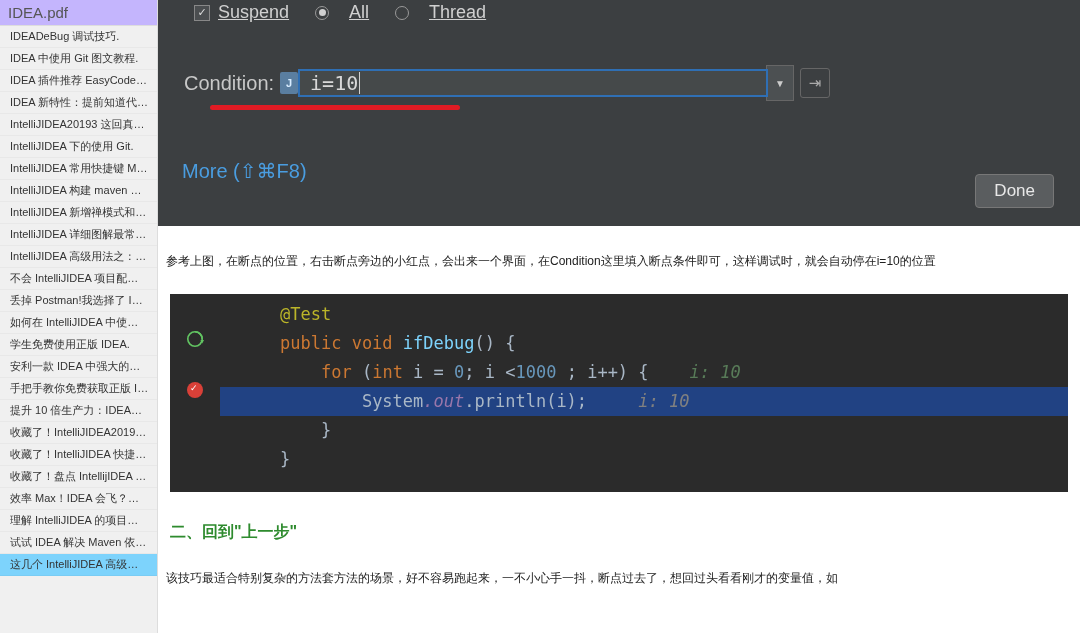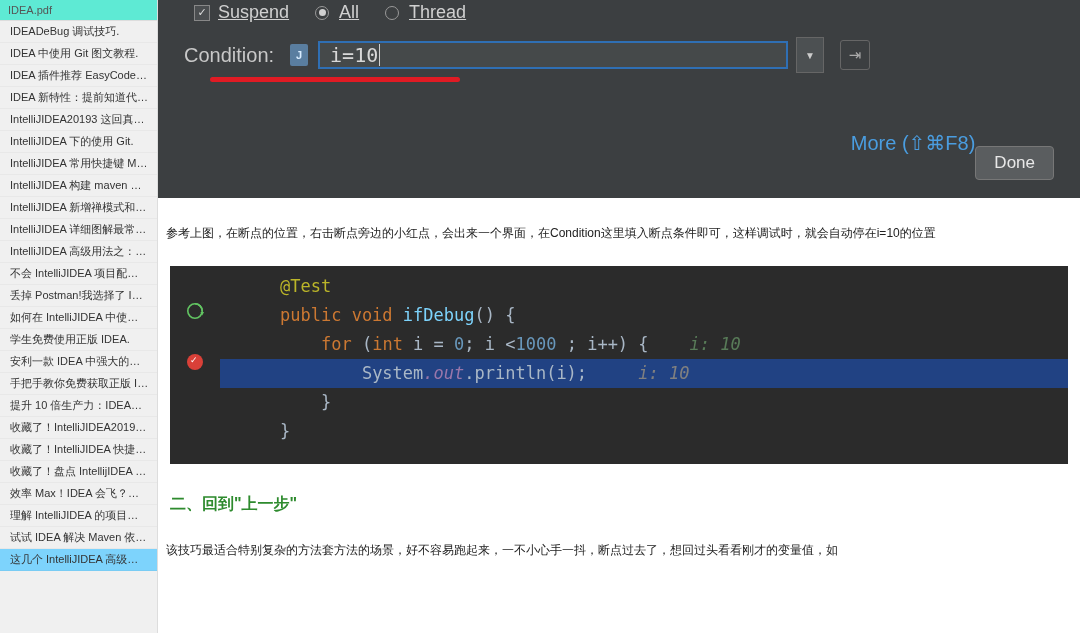--- a/index.html
+++ b/index.html
@@ -1,45 +1,45 @@
 <!DOCTYPE html>
 <html><head>
 <meta charset="utf-8">
 <style>
 * { margin: 0; padding: 0; box-sizing: border-box; }
 body { font-family: "PingFang SC", "Microsoft YaHei", -apple-system, sans-serif; display: flex; width: 1080px; height: 633px; background: #fff; overflow: hidden; }
 .sidebar { width: 158px; background: #f0f0f0; border-right: 1px solid #ddd; display: flex; flex-direction: column; }
-.sidebar-header { background: #5eead4; padding: 4px 8px; font-size: 11px; color: #555; border-bottom: 1px solid #ddd; }
+.sidebar-header { background: #c4b5fd; padding: 4px 8px; font-size: 15px; color: #555; border-bottom: 1px solid #ddd; }
 .sidebar-list { flex: 1; overflow: hidden; }
 .sidebar-item { padding: 3px 8px 3px 10px; font-size: 11px; color: #333; white-space: nowrap; overflow: hidden; text-overflow: ellipsis; cursor: pointer; border-bottom: 1px solid rgba(0,0,0,0.03); }
 .sidebar-item.active { background: #7dd3fc; }
 .content { flex: 1; overflow: auto; padding: 0 0 20px 0; }
 
 .panel1 { background: #3c3f41; margin: 0 0 0 0; padding: 0 20px 18px 20px; }
 .row1 { display: flex; align-items: center; gap: 26px; padding: 2px 0 14px 16px; }
 .checkbox { display: flex; align-items: center; gap: 8px; }
 .checkbox-box { width: 16px; height: 16px; border: 1px solid #888; background: #4b4e50; display: flex; align-items: center; justify-content: center; color: #ddd; font-size: 11px; }
 .checkbox-label { color: #d0d0d0; font-size: 18px; }
 .checkbox-label .u { text-decoration: underline; }
-.radio { display: flex; align-items: center; gap: 10px; }
+.radio { display: flex; align-items: center; gap: 20px; }
 .radio-circle { width: 14px; height: 14px; border-radius: 50%; border: 1.5px solid #999; display: flex; align-items: center; justify-content: center; }
 .radio-circle.checked::after { content: ""; width: 7px; height: 7px; border-radius: 50%; background: #d0d0d0; }
 
-.row2 { display: flex; align-items: center; gap: 10px; padding-left: 6px; }
+.row2 { display: flex; align-items: center; gap: 0; padding-left: 6px; margin-top: 28px; }
 .cond-label { color: #c8c8c8; font-size: 20px; margin-right: 6px; }
 .cond-icon { width: 18px; height: 22px; background: #5a7ea0; border-radius: 2px; display: flex; align-items: center; justify-content: center; color: #d8ecff; font-size: 11px; font-weight: bold; }
 .cond-input { flex: 0 0 470px; height: 28px; border: 2px solid #2f6fb4; background: #45494a; display: flex; align-items: center; padding: 0 10px; position: relative; }
 .cond-input-text { color: #d8d8d8; font-size: 20px; font-family: Menlo, monospace; }
 .cursor { display: inline-block; width: 1px; height: 22px; background: #d0d0d0; margin-left: 1px; vertical-align: middle; }
 .cond-drop { width: 28px; height: 36px; background: #4c5052; border: 1px solid #666; display: flex; align-items: center; justify-content: center; color: #ccc; font-size: 10px; margin-left: -2px; }
 .cond-end { width: 30px; height: 30px; border: 1px solid #666; border-radius: 3px; display: flex; align-items: center; justify-content: center; color: #aaa; font-size: 15px; margin-left: 6px; }
 
 .underline-red { height: 5px; background: #e01b24; border-radius: 3px; margin: 4px 0 0 32px; width: 250px; }
 
-.row3 { display: flex; justify-content: flex-end; align-items: center; padding: 24px 6px 0 4px; }
+.row3 { display: flex; justify-content: space-between; align-items: center; padding: 24px 6px 0 4px; }
 .more { color: #4a9de0; font-size: 20px; }
 .done-btn { background: #5a5d5f; border: 1px solid #777; border-radius: 4px; color: #e8e8e8; padding: 6px 18px; font-size: 17px; cursor: pointer; margin-top: 40px; }
 
 .para { padding: 22px 16px 0 0; font-size: 12px; color: #222; line-height: 2.3; text-align: justify; margin-left: -4px; text-indent: 0; }
 .para-wrap { padding: 0 12px; }
 
 .code-panel { background: #2b2b2b; margin: 18px 0 0 0; height: 198px; display: flex; }
 .gutter { width: 50px; display: flex; flex-direction: column; padding-top: 36px; align-items: center; gap: 34px; }
 .g-icon { width: 18px; height: 18px; display: flex; align-items: center; justify-content: center; font-size: 16px; }
 .g-icon.run { color: #62c462; position: relative; }

